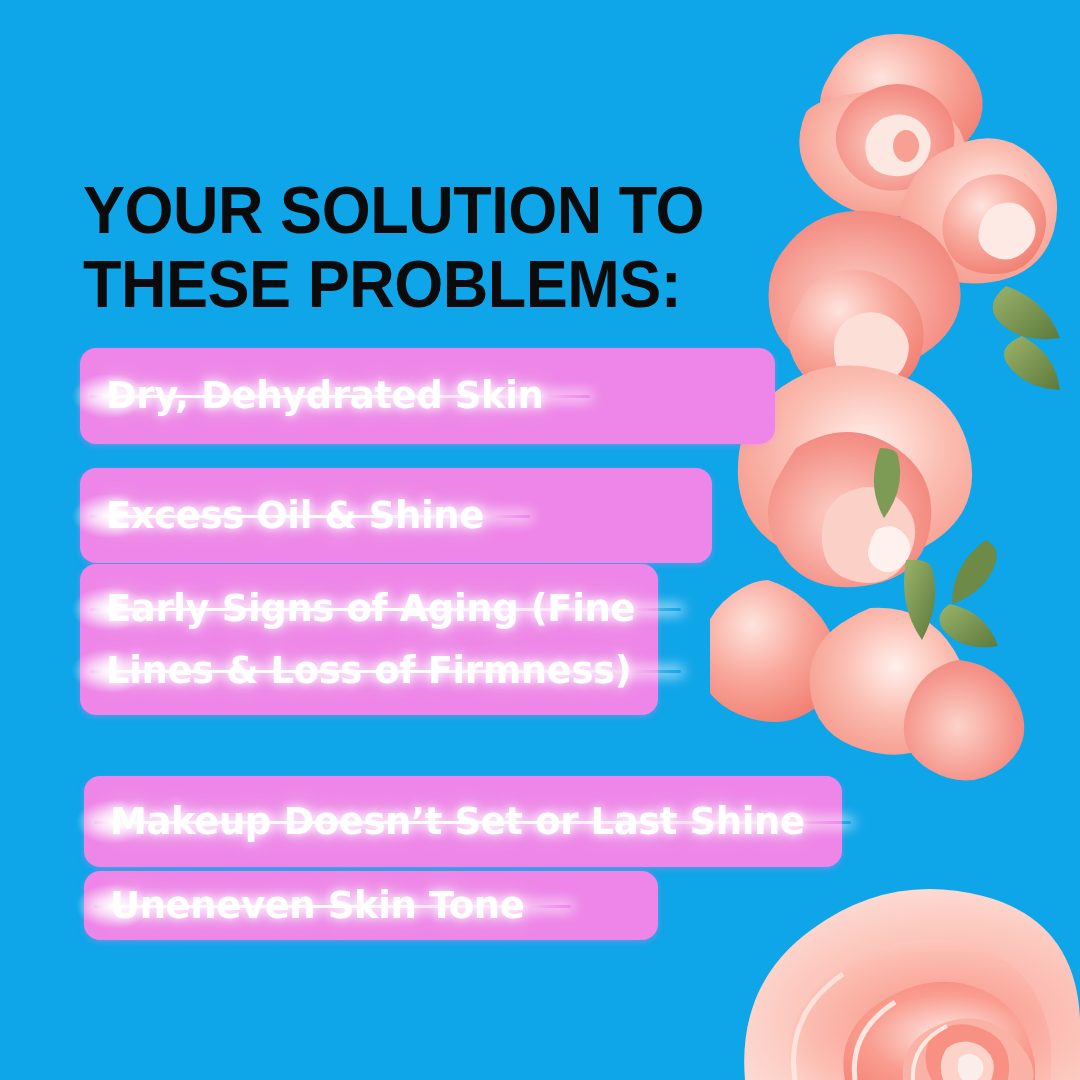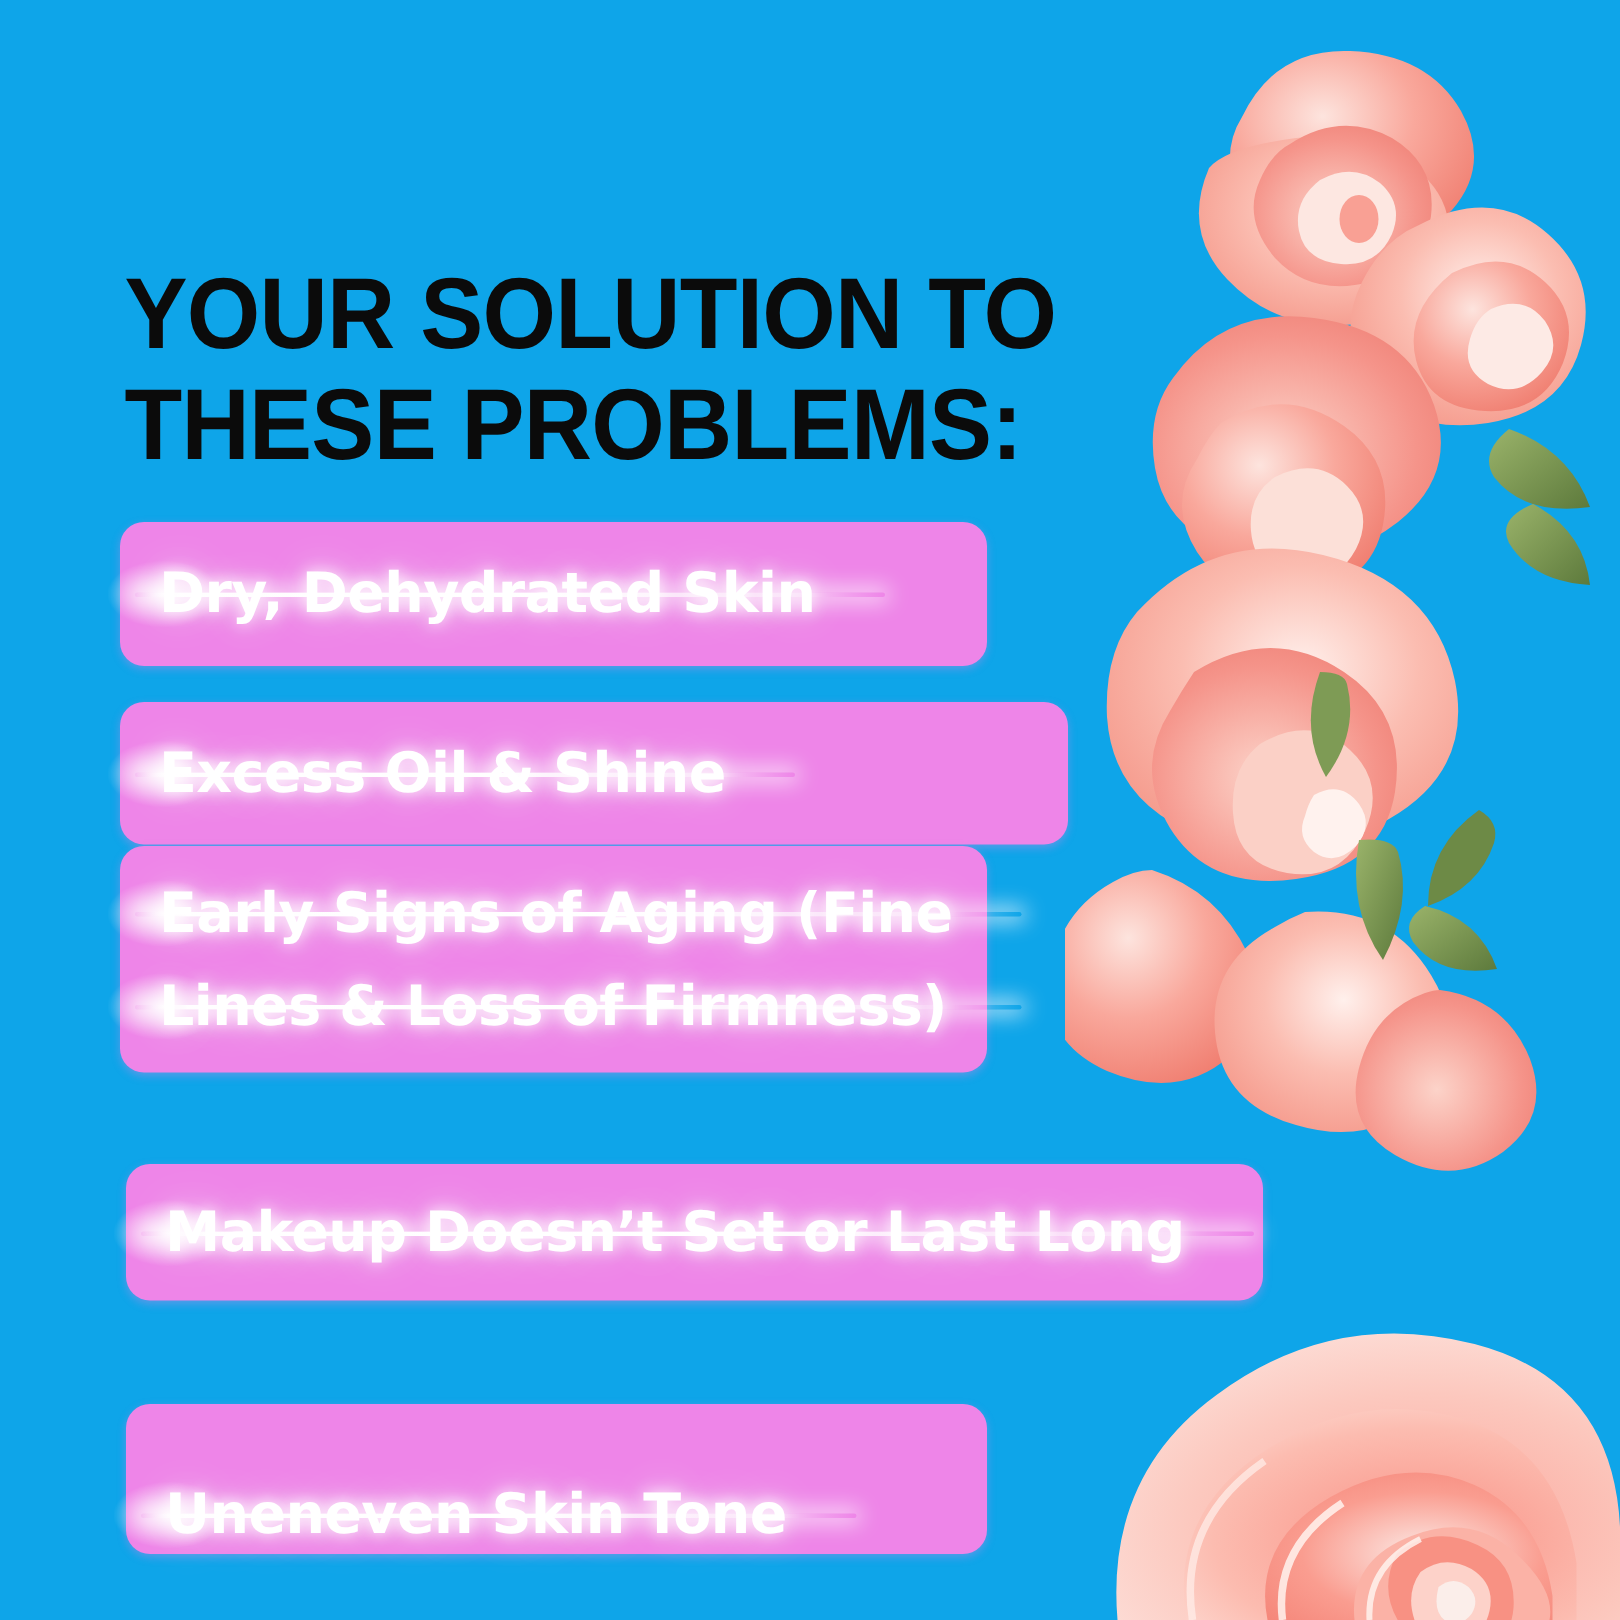--- a/index.html
+++ b/index.html
@@ -117,25 +117,25 @@
     width: 74px;
     height: 44px;
     transform: translateY(-50%);
     background: radial-gradient(ellipse at center,
       rgba(255, 255, 255, 0.9) 0%,
       rgba(255, 255, 255, 0.45) 38%,
       rgba(255, 255, 255, 0) 72%);
     pointer-events: none;
   }
 
-  #badge-0 { left: 80px;  top: 348px; width: 578px; height: 96px;  }
+  #badge-0 { left: 80px;  top: 348px; width: 695px; height: 96px;  }
   #badge-1 { left: 80px;  top: 468px; width: 632px; height: 95px;  }
   #badge-2 { left: 80px;  top: 564px; width: 578px; height: 151px; align-items: center; }
   #badge-3 { left: 84px;  top: 776px; width: 758px; height: 91px;  }
-  #badge-4 { left: 84px;  top: 936px; width: 574px; height: 100px; align-items: flex-end;  }
+  #badge-4 { left: 84px;  top: 871px; width: 574px; height: 69px;  }
 
   #badge-2 .badge-text { line-height: 62px; }
 </style>
 </head>
 <body>
 
 <div id="canvas">
 
   <svg class="rose-art" id="rose-cluster-top-right" viewBox="0 0 370 800" xmlns="http://www.w3.org/2000/svg">
     <defs>
@@ -246,21 +246,21 @@
 
   <div class="badge" id="badge-2">
     <div class="badge-text">
       <span class="bt-line">Early Signs of Aging (Fine</span>
       <span class="bt-line">Lines &amp; Loss of Firmness)</span>
     </div>
   </div>
 
   <div class="badge" id="badge-3">
     <div class="badge-text">
-      <span class="bt-line">Makeup Doesn’t Set or Last Long</span>
+      <span class="bt-line">Makeup Doesn’t Set or Last Shine</span>
     </div>
   </div>
 
   <div class="badge" id="badge-4">
     <div class="badge-text">
       <span class="bt-line">Uneneven Skin Tone</span>
     </div>
   </div>
 
 </div>

